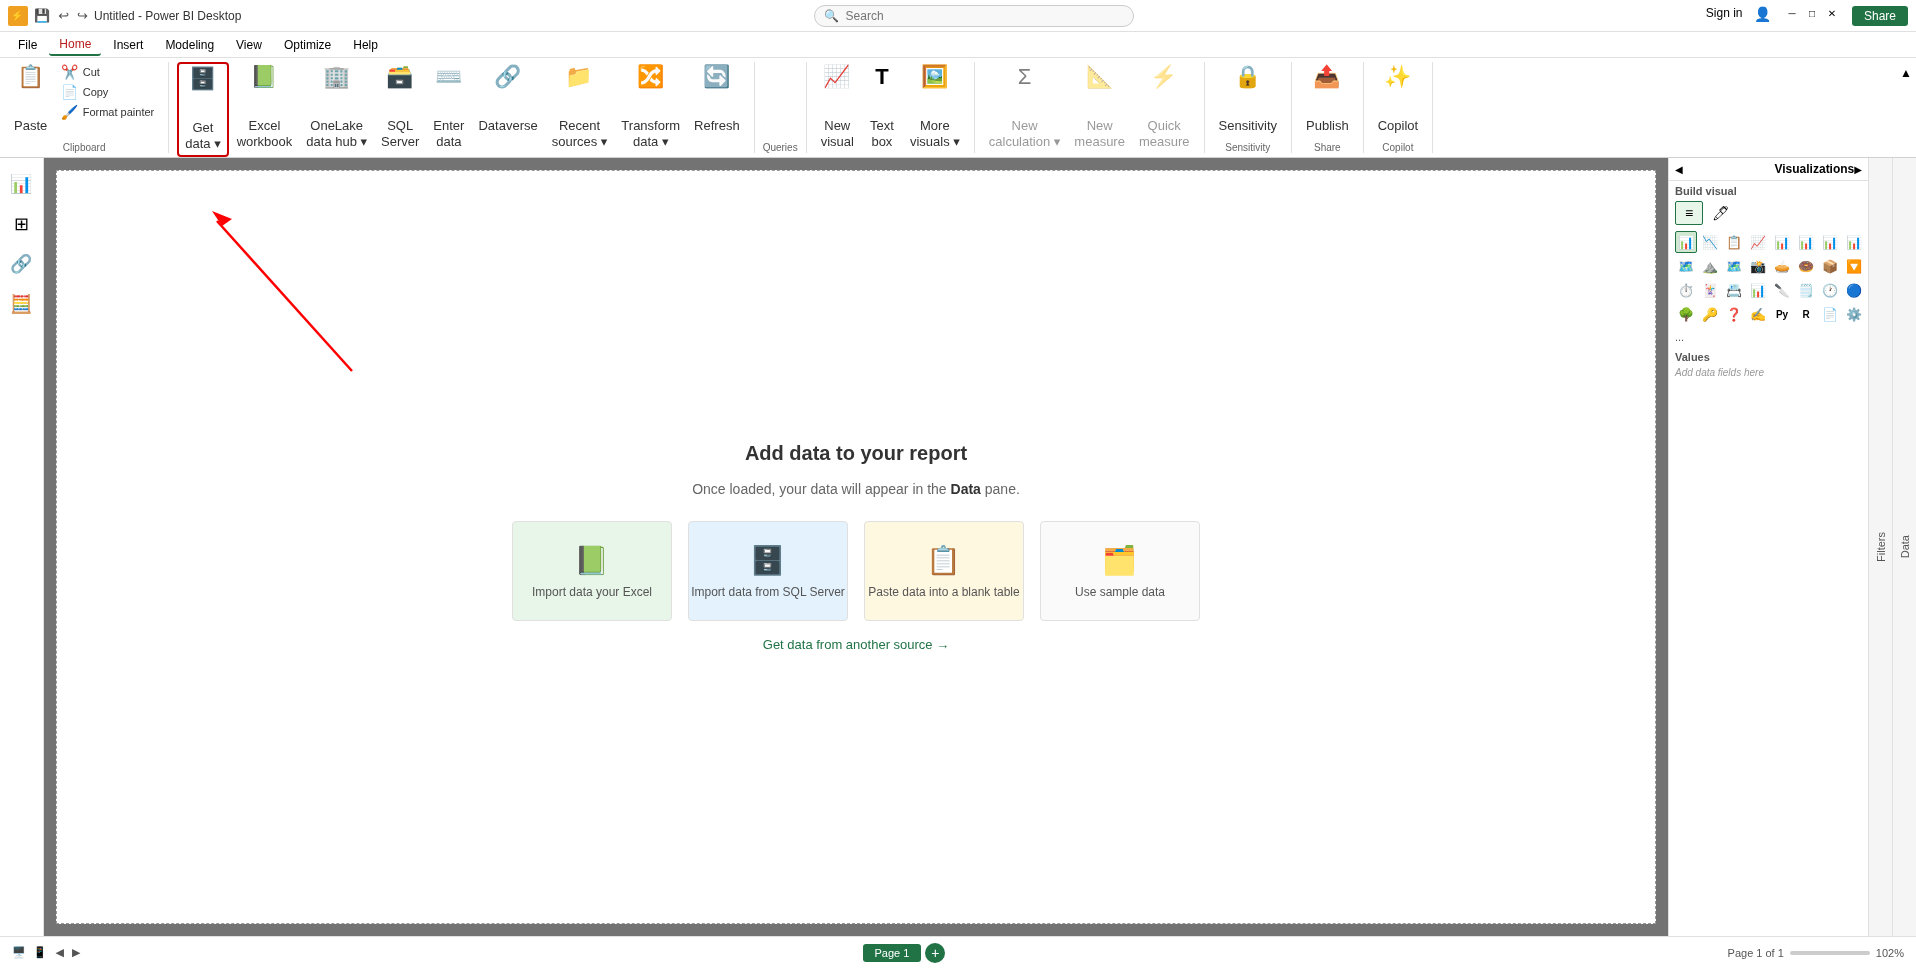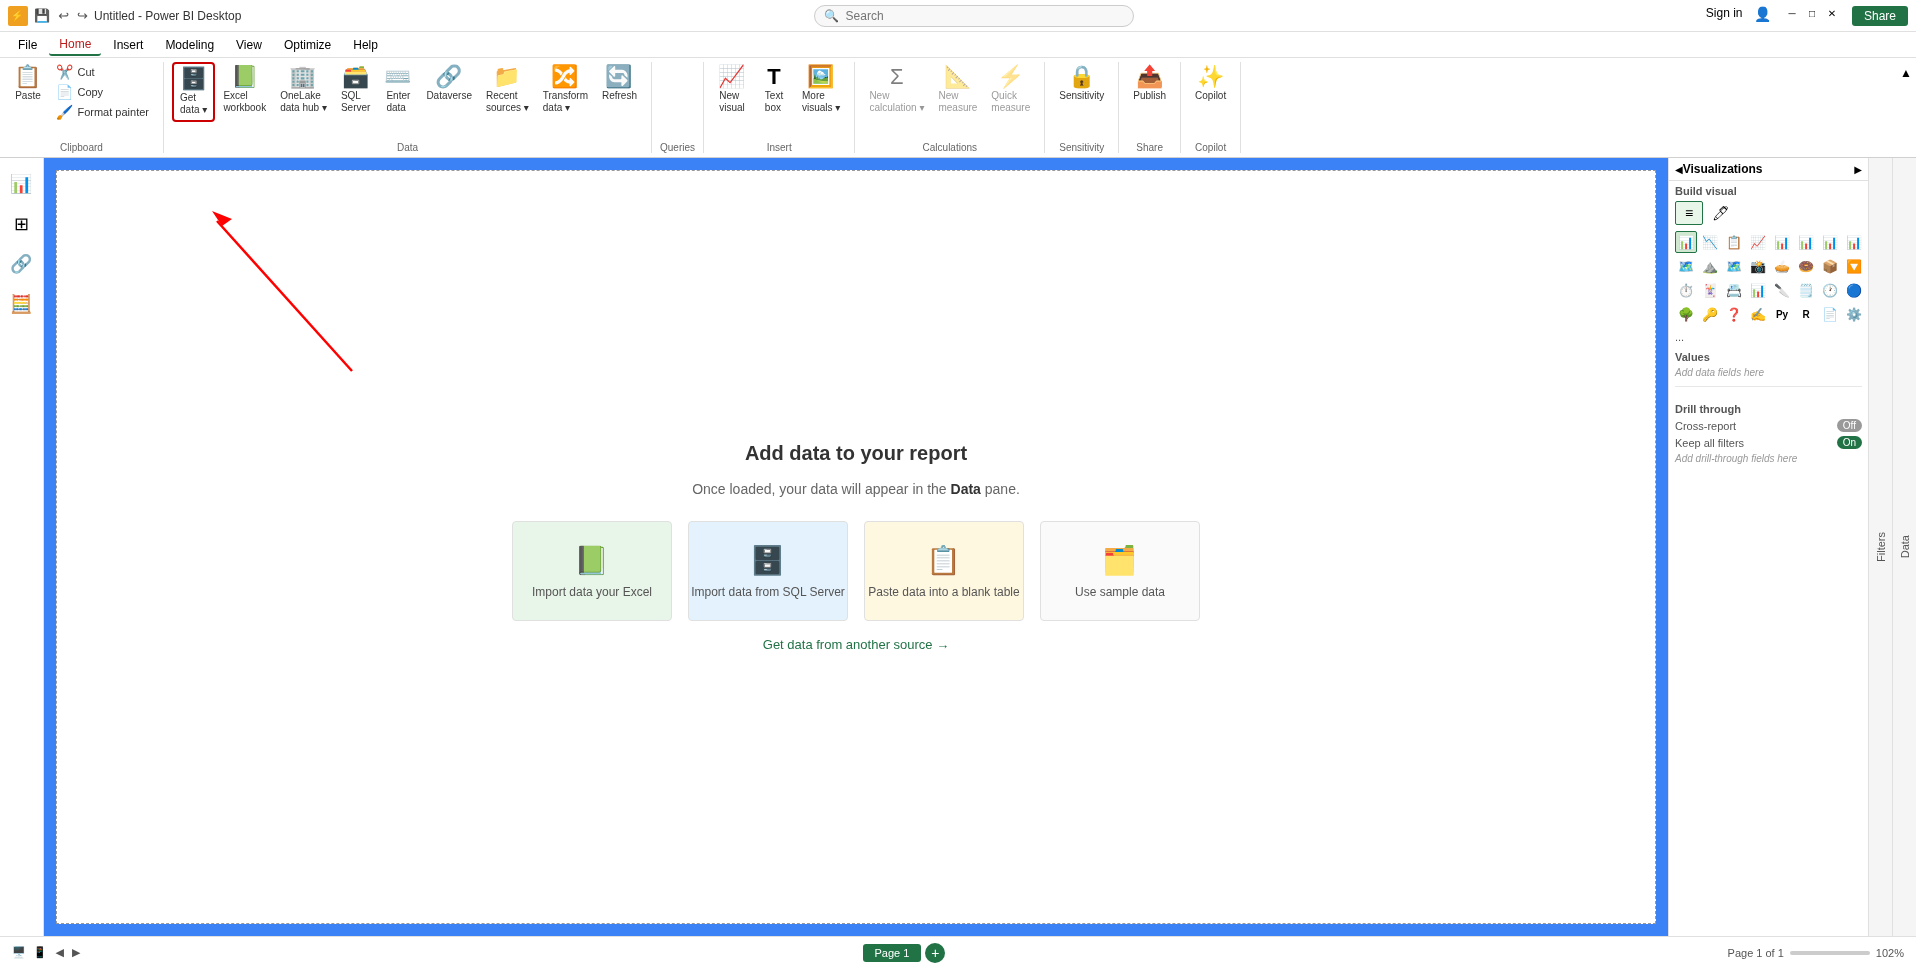--- a/index.html
+++ b/index.html
@@ -71,21 +71,21 @@
       flex-direction: column;
       align-items: center;
       justify-content: center;
       padding: 4px 6px;
       cursor: pointer;
       border-radius: 3px;
       min-width: 40px;
       gap: 2px;
     }
     .ribbon-btn .btn-icon { font-size: 22px; line-height: 1; }
-    .ribbon-btn .btn-label { font-size: 10px; color: #333; text-align: left; line-height: 1.2; }
+    .ribbon-btn .btn-label { font-size: 13px; color: #333; text-align: center; line-height: 1.2; margin-top: 28px; }
     .ribbon-btn.highlighted { border: 2px solid #c00; border-radius: 4px; }
     .ribbon-btn-small {
       display: flex;
       flex-direction: row;
       align-items: center;
       padding: 2px 6px;
       cursor: pointer;
       border-radius: 3px;
       gap: 4px;
       min-width: 80px;
@@ -118,21 +118,21 @@
       align-items: center;
       justify-content: center;
       cursor: pointer;
       border-radius: 4px;
       font-size: 18px;
     }
 
     
     .canvas-area {
       flex: 1;
-      background: #3b82f6;
+      background: #737373;
       position: relative;
       overflow: hidden;
     }
     .canvas-page {
       position: absolute;
       top: 12px;
       left: 12px;
       right: 12px;
       bottom: 12px;
       background: white;
@@ -508,21 +508,21 @@
       </div>
     </div>
   </div>
 
   <div class="right-side-panel">
 
     <div class="right-panel">
 
       <div style="display:flex;align-items:center;padding:4px 6px;border-bottom:1px solid #e0e0e0;">
         <span style="font-size:10px;cursor:pointer;">◀</span>
-        <span style="font-size:12px;font-weight:600;flex:1;text-align:left;">Visualizations</span>
+        <span style="font-size:12px;font-weight:600;flex:1;text-align:right;">Visualizations</span>
         <span style="font-size:10px;cursor:pointer;">▶</span>
       </div>
 
       <div style="padding:4px 6px;">
         <div style="font-size:11px;font-weight:600;color:#555;margin-bottom:4px;">Build visual</div>
         <div class="build-tabs">
           <div class="build-tab active">≡</div>
           <div class="build-tab">🖊</div>
         </div>
 
@@ -559,32 +559,20 @@
           <div class="viz-icon-btn" style="font-size:10px;font-weight:bold;">R</div>
           <div class="viz-icon-btn">📄</div>
           <div class="viz-icon-btn">⚙️</div>
         </div>
 
         <div class="viz-more">...</div>
 
         <div class="filter-label">Values</div>
         <div class="add-fields-hint">Add data fields here</div>
 
-        <div class="drill-section">
-          <div class="filter-label">Drill through</div>
-          <div class="drill-row">
-            <span class="drill-label">Cross-report</span>
-            <span class="toggle-off">Off</span>
-          </div>
-          <div class="drill-row">
-            <span class="drill-label">Keep all filters</span>
-            <span class="toggle-on">On</span>
-          </div>
-          <div class="add-fields-hint">Add drill-through fields here</div>
-        </div>
       </div>
     </div>
 
     <div class="filters-tab">
       <span class="filters-tab-text">Filters</span>
     </div>
 
     <div class="data-tab">
       <span class="data-tab-text">Data</span>
     </div>

